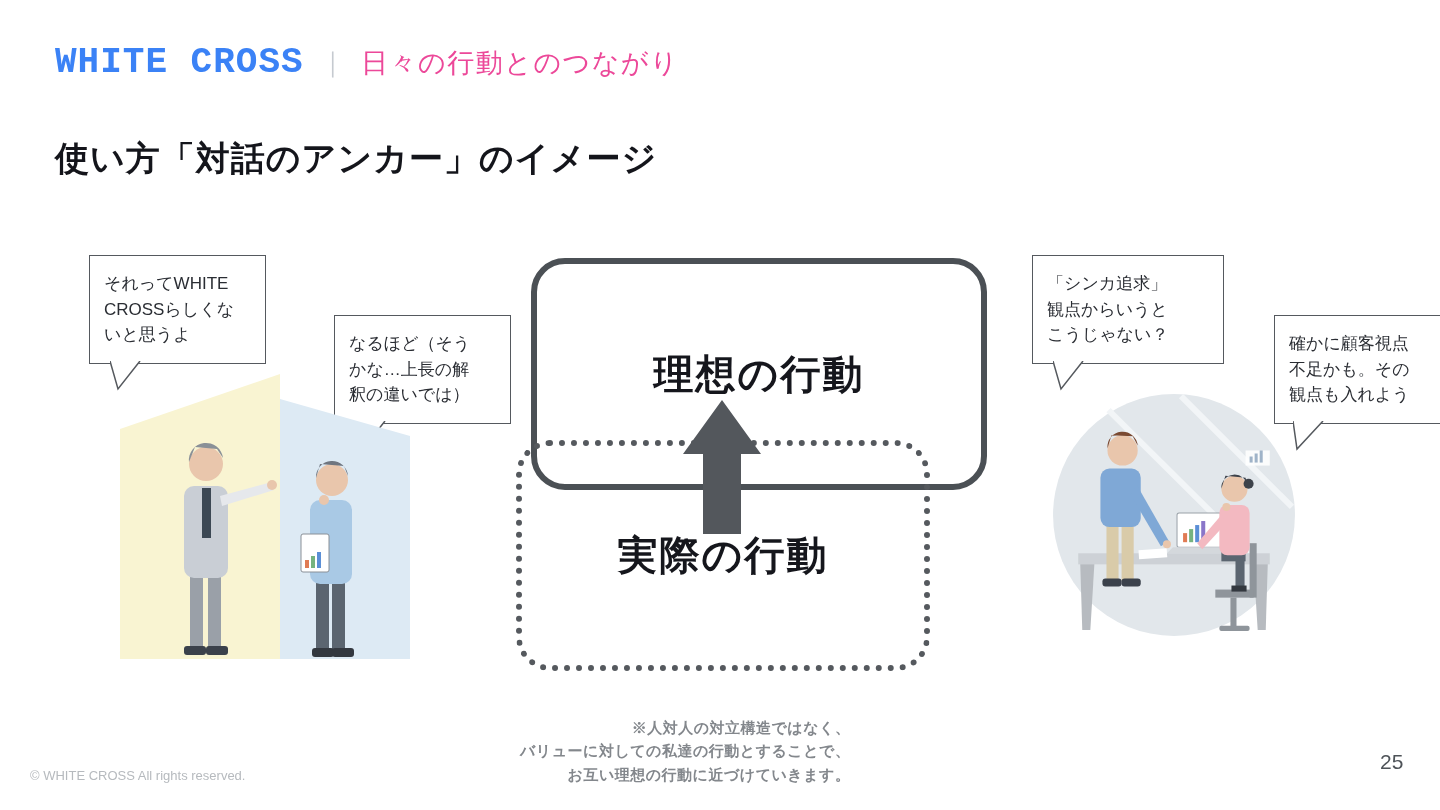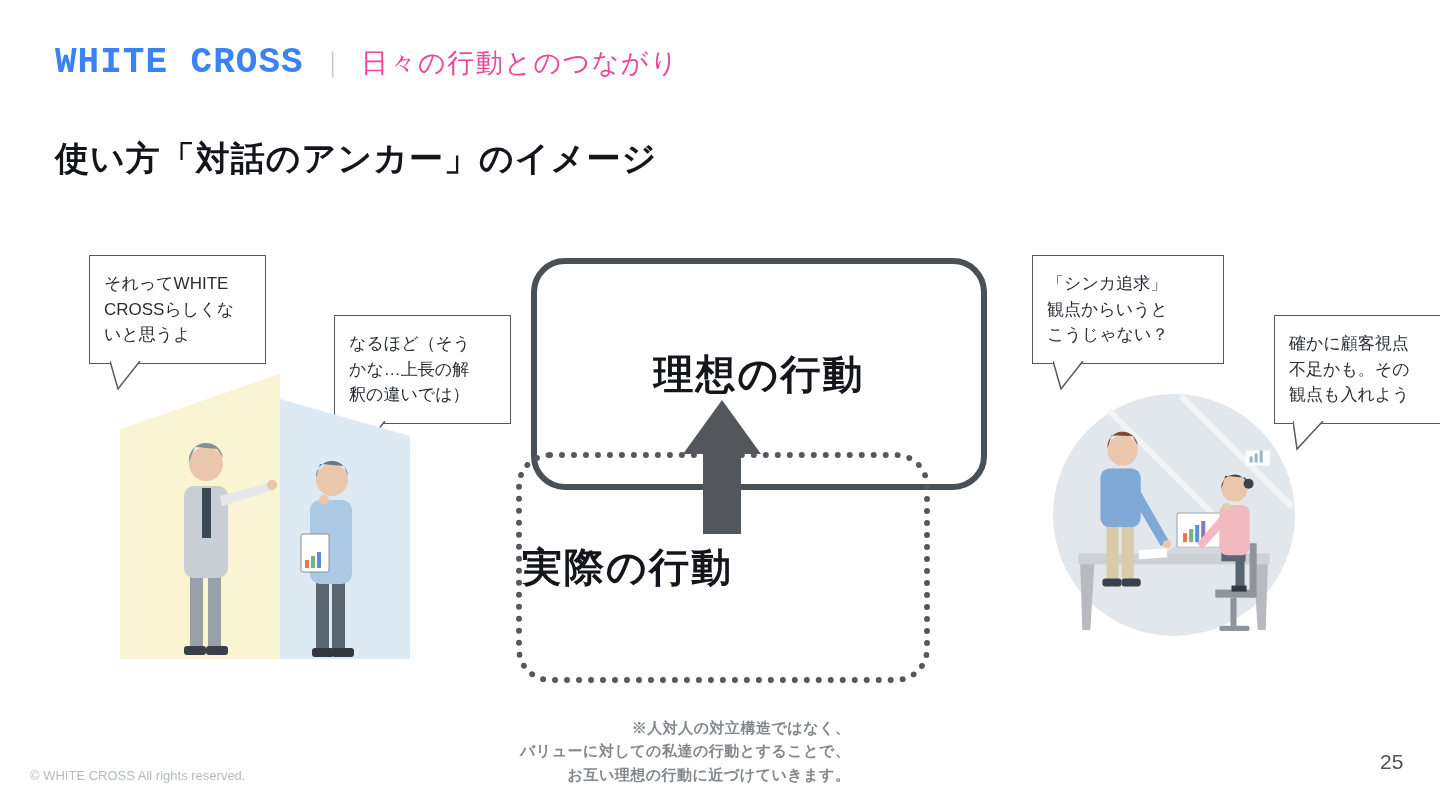--- a/index.html
+++ b/index.html
@@ -36,23 +36,23 @@
   .illust-after  { left:1048px; top:392px; width:252px; height:252px; }
   .illust svg { width:100%; height:100%; display:block; }
 
   
   .ideal-box {
     position:absolute; left:516px; top:258px; width:456px; height:232px;
     border:6px solid #4b5055; border-radius:34px; background:#fff; z-index:2;
     display:flex; align-items:center; justify-content:center;margin-left:15px;
   }
   .actual-box {
-    position:absolute; left:516px; top:452px; width:414px; height:231px;
+    position:absolute; left:516px; top:440px; width:414px; height:231px;
     border:6px dotted #55595e; border-radius:34px; background:transparent; z-index:3;
-    display:flex; align-items:center; justify-content:flex-start;
+    display:flex; align-items:center; justify-content:center;
   }
   .box-label { font-size:40px; font-weight:700; color:#15161c; letter-spacing:2px; }
   .up-arrow { position:absolute; left:683px; top:400px; z-index:4; }
 
   
   .note { position:absolute; left:520px; top:716px; font-size:15px; line-height:1.55; color:#83878c; font-weight:600; letter-spacing:0.5px;text-align:right; }
 
   
   .phase-label { position:absolute; font-size:31px; font-weight:600; color:#20232a; text-align:center; letter-spacing:2px; }
   .label-before { left:120px; top:698px; width:290px; }

